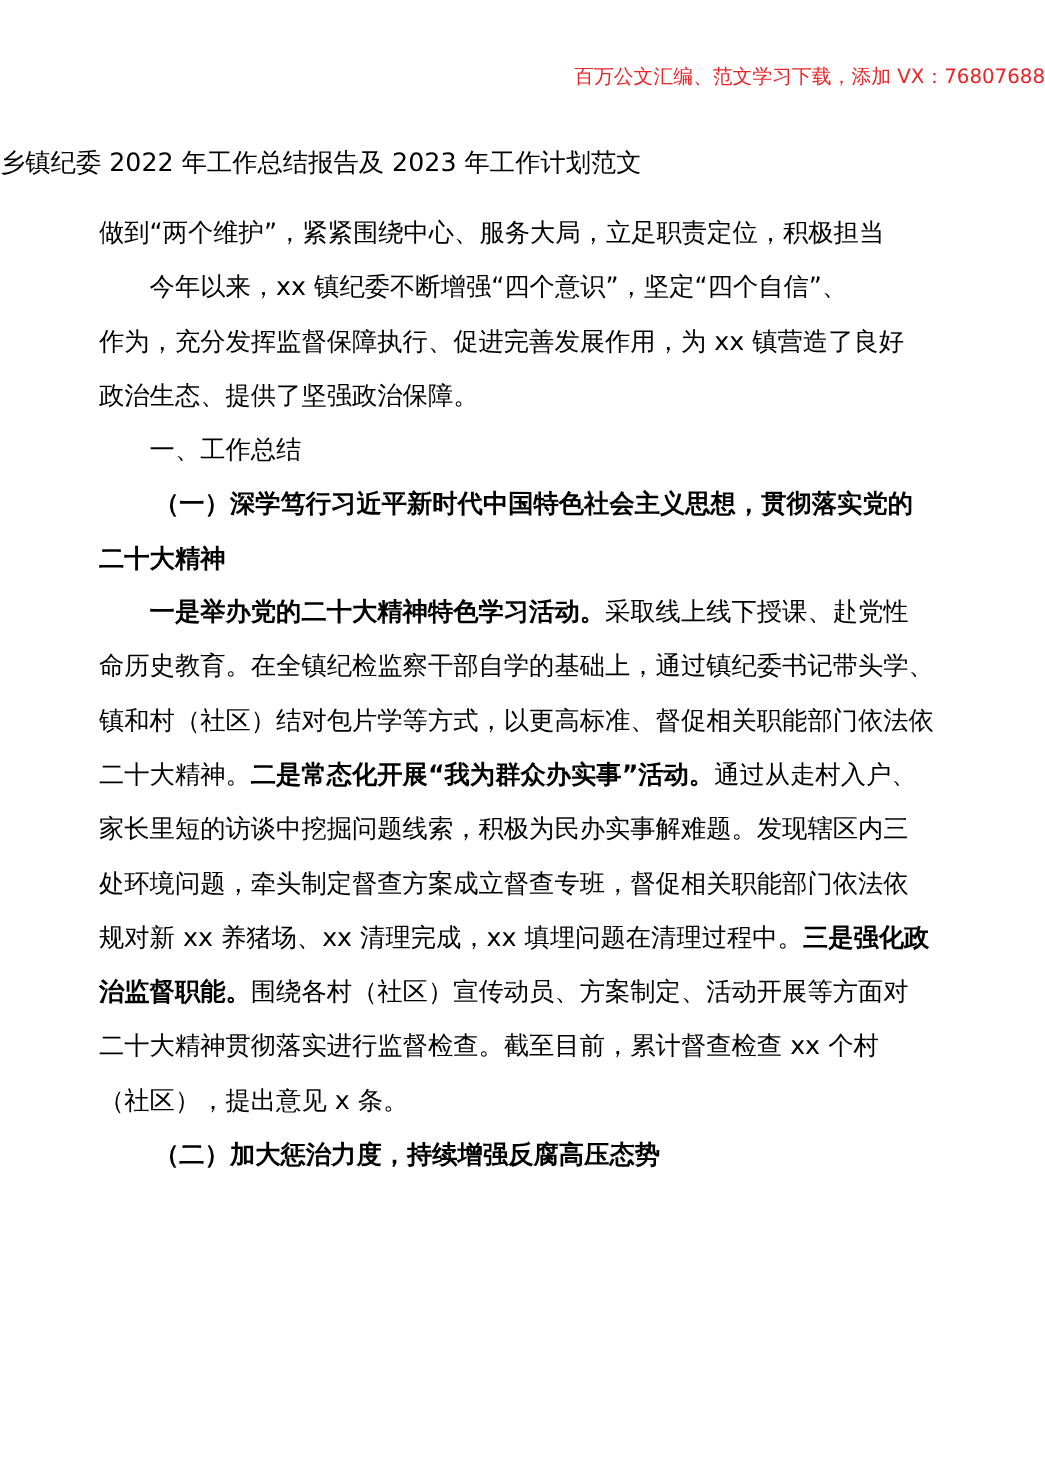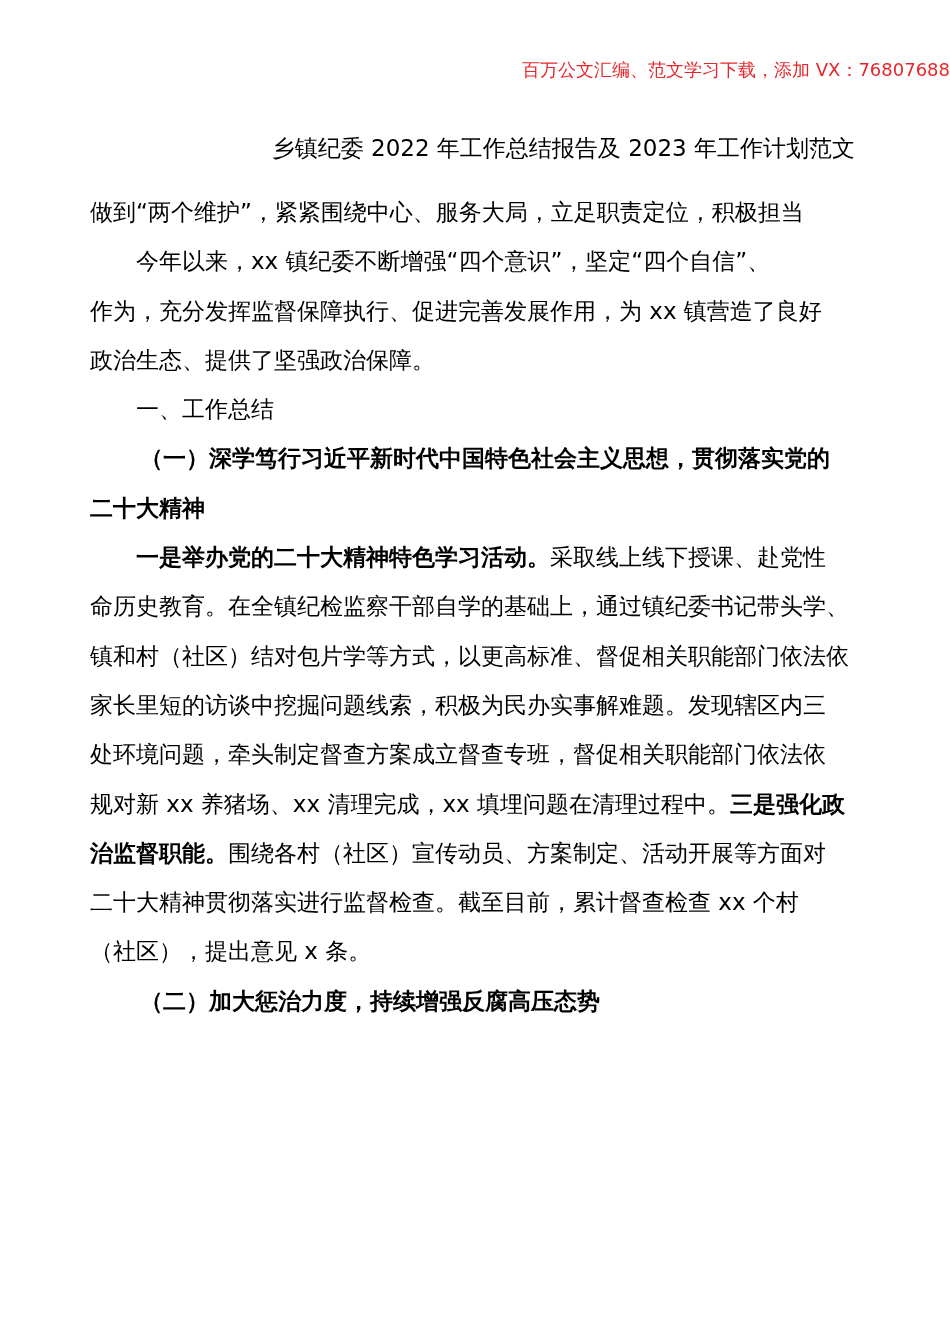--- a/index.html
+++ b/index.html
@@ -32,21 +32,21 @@
       font-size: 18px;
       line-height: 28px;
       color: #e8262a;
       letter-spacing: 0px;
     }
     .title {
       position: absolute;
       top: 131px;
       left: 0;
       width: 855px;
-      text-align: right;
+      text-align: left;
       font-size: 23px;
       line-height: 34px;
       color: #000;
     }
     .body-text {
       position: absolute;
       top: 188px;
       left: 90px;
       width: 775px;
       font-size: 23px;
@@ -100,20 +100,21 @@
 
     <p class="h2">
       <span class="line">（一）深学笃行习近平新时代中国特色社会主义思想，贯彻落实党的</span>
       <span class="line" style="text-indent:0">二十大精神</span>
     </p>
 
     <p class="indent">
       <span class="line"><span class="b">一是举办党的二十大精神特色学习活动。</span><span>采取线上线下授课、赴党性</span></span>
       <span class="line" style="text-indent:0">命历史教育。在全镇纪检监察干部自学的基础上，通过镇纪委书记带头学、</span>
       <span class="line" style="text-indent:0">镇和村（社区）结对包片学等方式，以更高标准、督促相关职能部门依法依</span>
+      <span class="line" style="text-indent:0"><span>二十大精神。</span><span class="b">二是常态化开展“我为群众办实事”活动。</span><span>通过从走村入户、</span></span>
       <span class="line" style="text-indent:0">家长里短的访谈中挖掘问题线索，积极为民办实事解难题。发现辖区内三</span>
       <span class="line" style="text-indent:0">处环境问题，牵头制定督查方案成立督查专班，督促相关职能部门依法依</span>
       <span class="line" style="text-indent:0"><span>规对新 xx 养猪场、xx 清理完成，xx 填埋问题在清理过程中。</span><span class="b">三是强化政</span></span>
       <span class="line" style="text-indent:0"><span class="b">治监督职能。</span><span>围绕各村（社区）宣传动员、方案制定、活动开展等方面对</span></span>
       <span class="line" style="text-indent:0">二十大精神贯彻落实进行监督检查。截至目前，累计督查检查 xx 个村</span>
       <span class="line" style="text-indent:0">（社区），提出意见 x 条。</span>
     </p>
 
     <p class="h2">
       <span class="line">（二）加大惩治力度，持续增强反腐高压态势</span>

